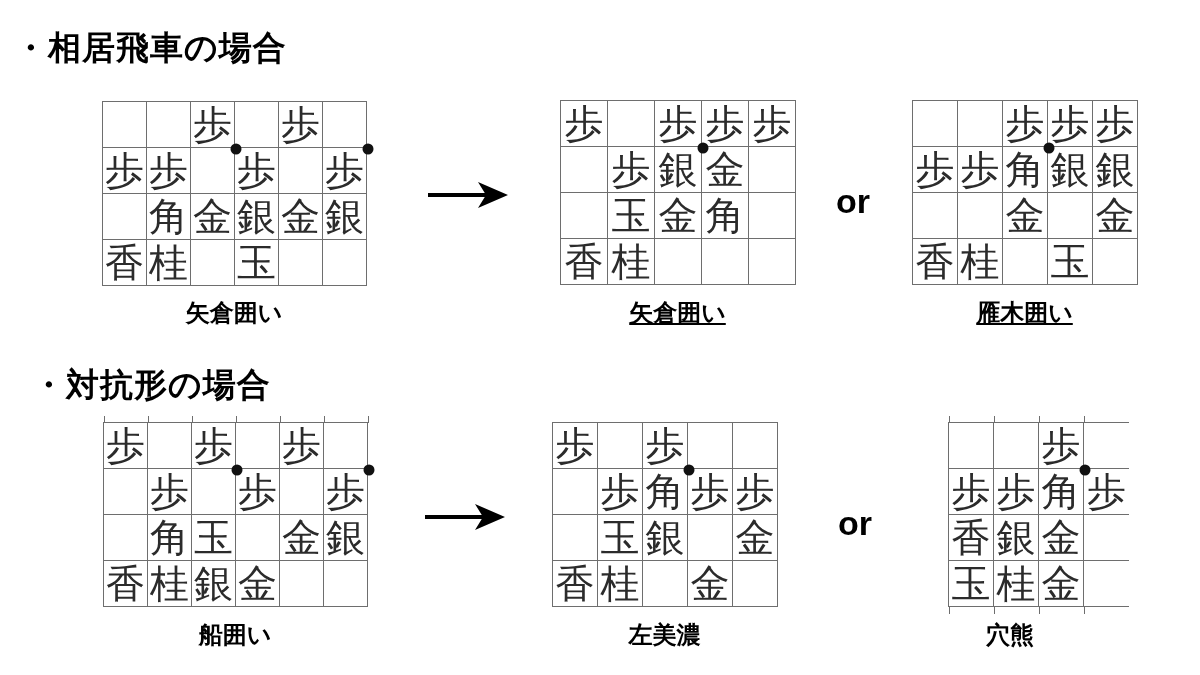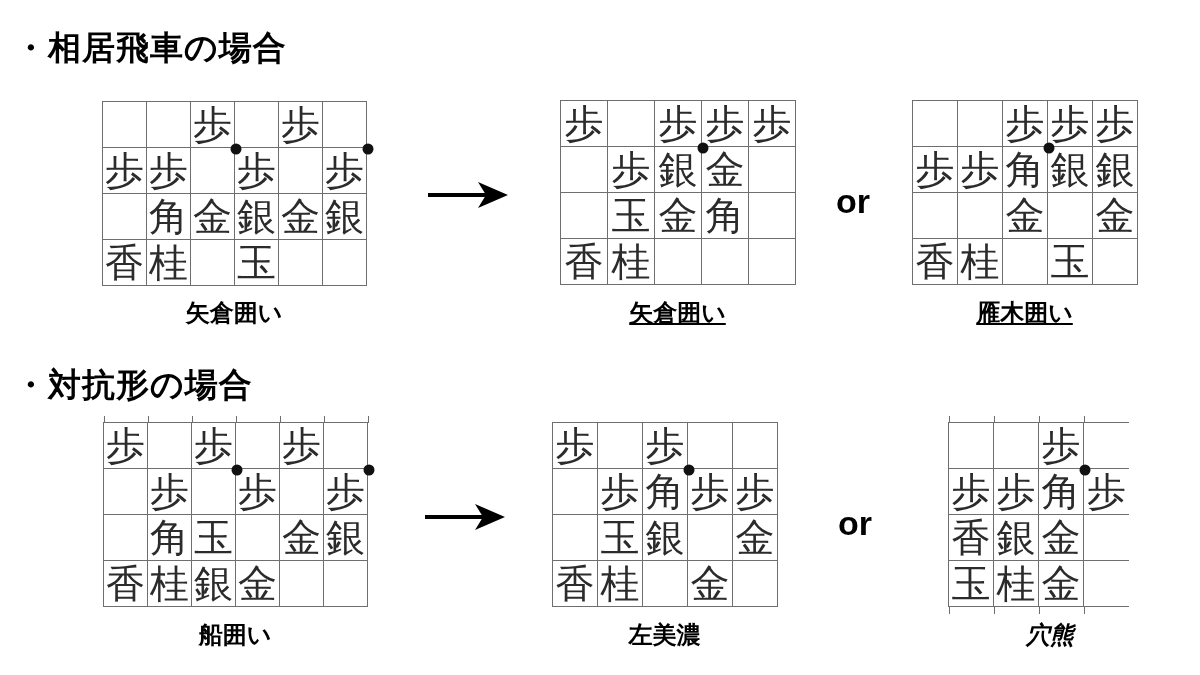--- a/index.html
+++ b/index.html
@@ -9,21 +9,21 @@
   html,body{margin:0;padding:0;background:#fff;}
   .canvas{
     position:relative;width:1200px;height:675px;background:#fff;overflow:hidden;
     font-family:"Liberation Sans","DejaVu Sans",sans-serif;
   }
   .title{
     position:absolute;left:14px;color:#000;font-weight:bold;font-size:33px;
     letter-spacing:1px;white-space:nowrap;
   }
   .t1{top:26px;}
-  .t2{top:363px;}
+  .t2{top:363px;margin-left:18px;}
   .board{
     position:absolute;display:grid;
     border-top:1px solid var(--line);border-left:1px solid var(--line);
     background:#fff;
   }
   .cell{
     box-sizing:border-box;
     border-right:1px solid var(--line);border-bottom:1px solid var(--line);
     display:flex;align-items:center;justify-content:center;
     font-family:"Liberation Serif","DejaVu Serif",serif;
@@ -43,21 +43,21 @@
   .b5{left:948px;top:422px;}
   .lbl{
     position:absolute;text-align:center;color:#000;
     font-weight:bold;font-size:24px;white-space:nowrap;
   }
   .l0{left:102px;width:264px;top:297px;}
   .l1{left:560px;width:235px;top:297px;text-decoration:underline;}
   .l2{left:912px;width:225px;top:297px;text-decoration:underline;}
   .l3{left:103px;width:264px;top:619px;}
   .l4{left:552px;width:225px;top:619px;}
-  .l5{left:960px;width:180px;top:619px;font-style:italic;}
+  .l5{left:920px;width:180px;top:619px;}
   .arrow{position:absolute;width:80px;height:28px;}
   .a1{left:428px;top:181px;}
   .a2{left:425px;top:503px;}
   .or{
     position:absolute;color:#000;font-weight:bold;font-size:34px;line-height:1;
   }
   .or1{left:836px;top:184px;}
   .or2{left:838px;top:506px;}
 </style>
 </head>

